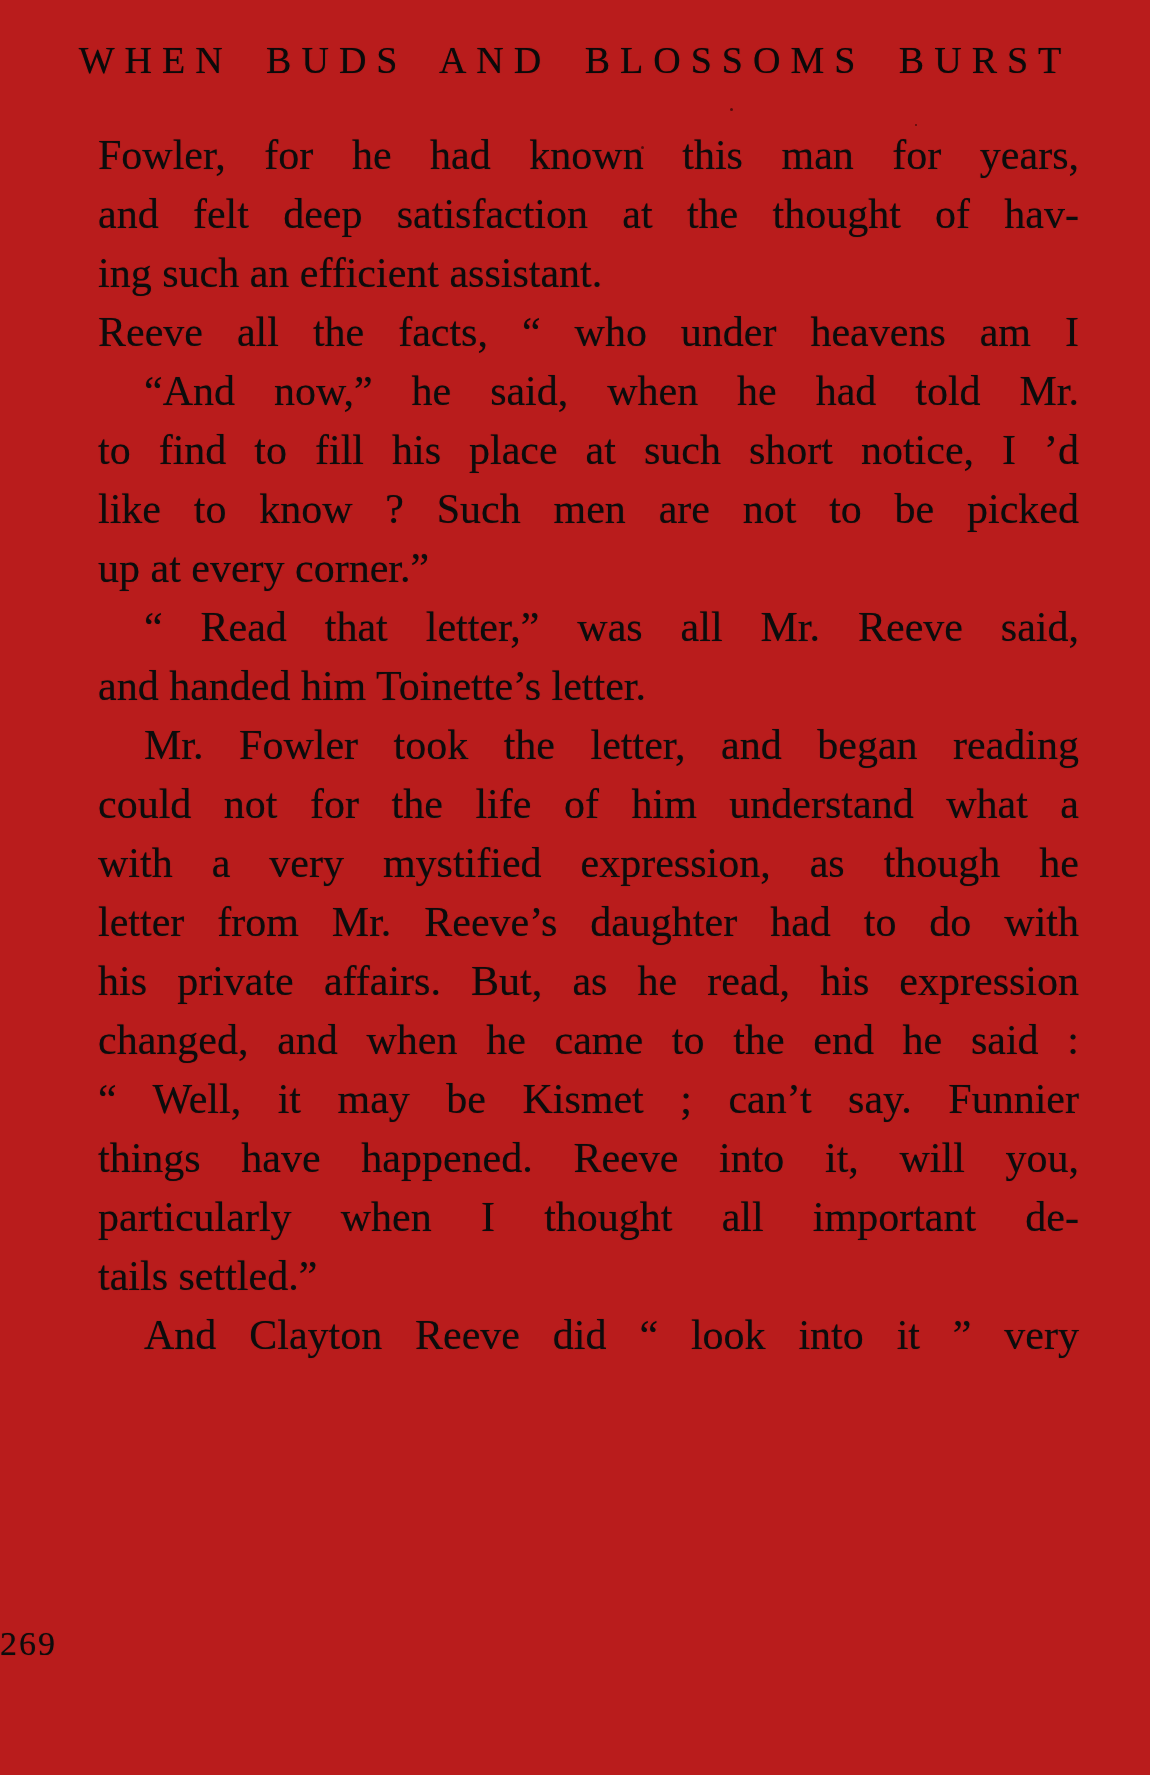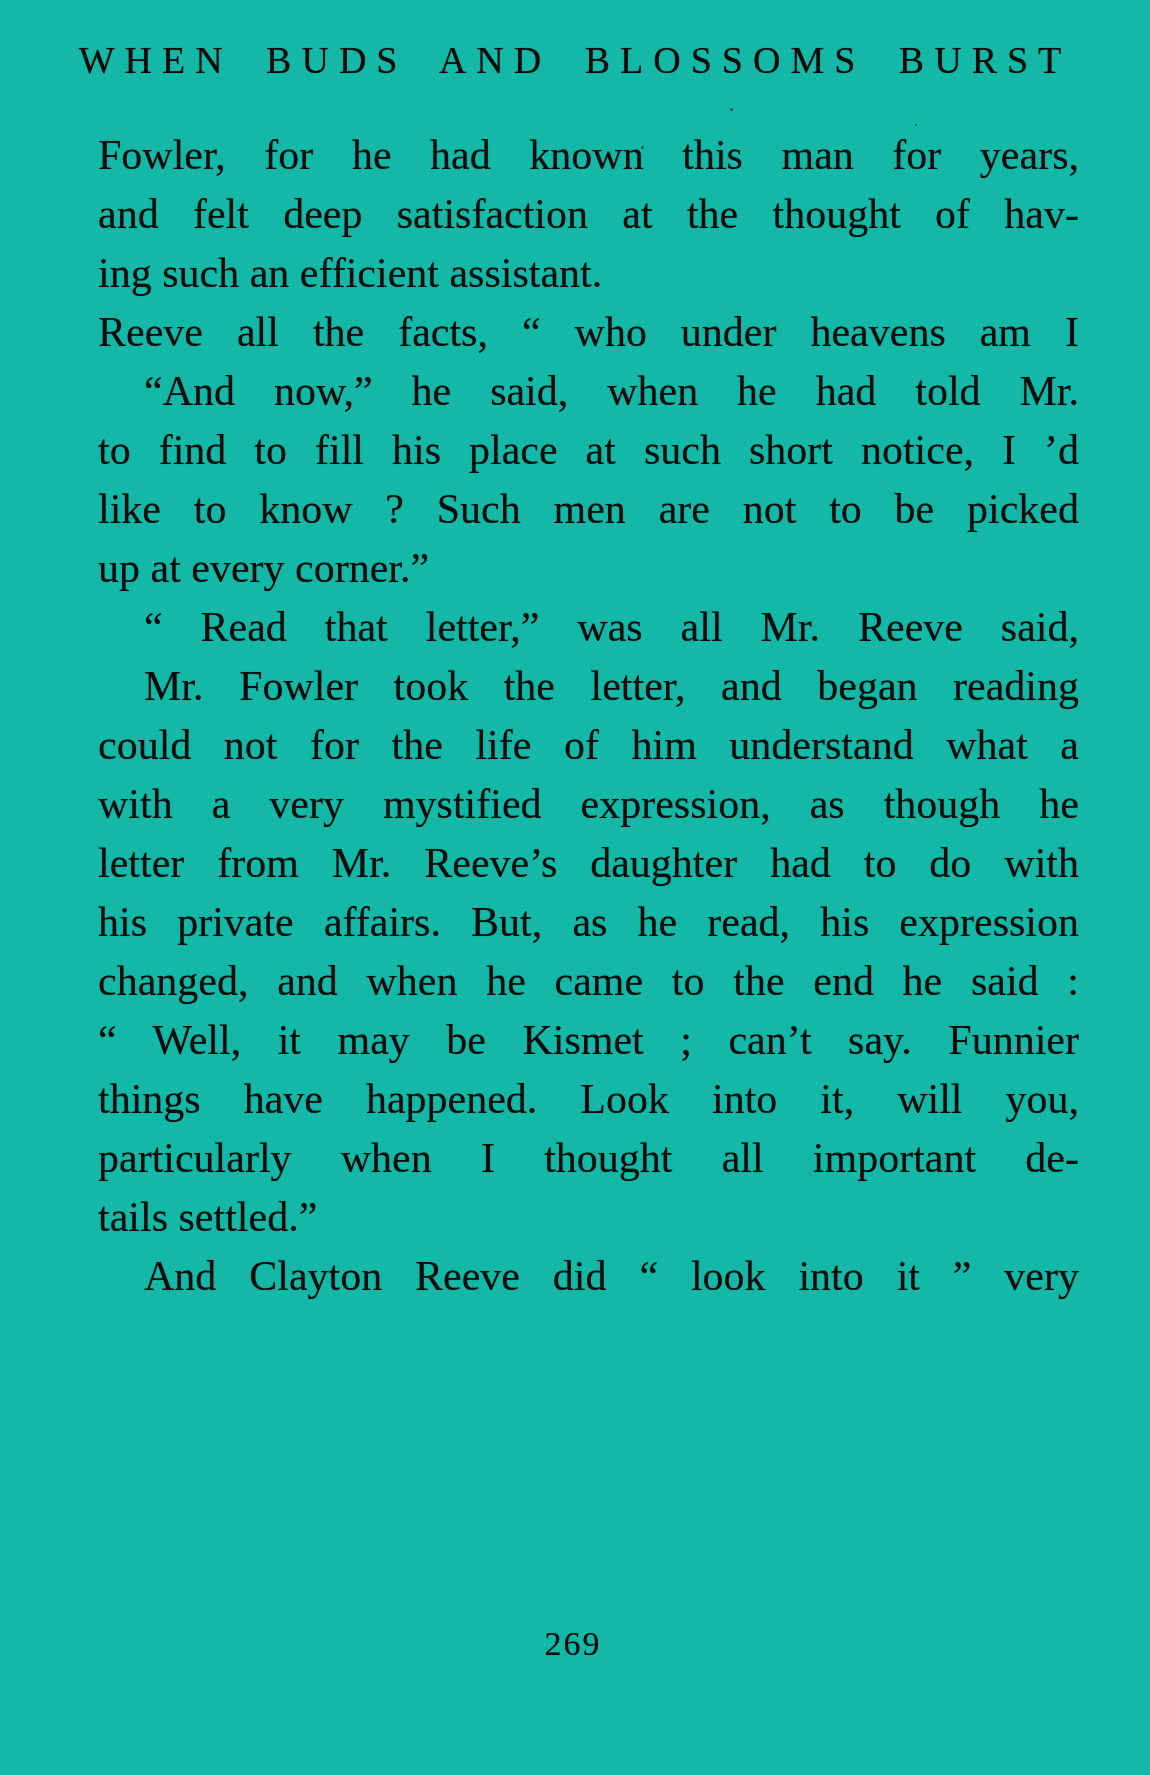--- a/index.html
+++ b/index.html
@@ -4,21 +4,21 @@
 <style>
   html, body {
     margin: 0;
     padding: 0;
     background: #ffffff;
   }
   .page {
     position: relative;
     width: 1150px;
     height: 1775px;
-    background: #14b8a6;
+    background: #b91c1c;
     color: #0a0a0a;
     font-family: "Liberation Serif", "DejaVu Serif", serif;
     overflow: hidden;
   }
   .running-header {
     position: absolute;
     top: 38px;
     left: 0;
     width: 100%;
     text-align: center;
@@ -51,21 +51,21 @@
     text-align-last: left;
   }
   .line.indent {
     text-indent: 46px;
   }
   .page-number {
     position: absolute;
     top: 1625px;
     left: 0;
     width: 1146px;
-    text-align: center;
+    text-align: left;
     font-size: 34px;
     letter-spacing: 2px;
     color: #0c0c0c;
     text-shadow: 0 0 1px rgba(0,0,0,0.45);
   }
   
   .speck {
     position: absolute;
     background: rgba(0,0,0,0.55);
     border-radius: 50%;
@@ -87,27 +87,28 @@
   <div class="body-text">
       <div class="line">Fowler, for he had known this man for years,</div>
       <div class="line">and felt deep satisfaction at the thought of hav-</div>
       <div class="line no-justify">ing such an efficient assistant.</div>
       <div class="line">Reeve all the facts, “ who under heavens am I</div>
       <div class="line indent">“And now,” he said, when he had told Mr.</div>
       <div class="line">to find to fill his place at such short notice, I ’d</div>
       <div class="line">like to know ? Such men are not to be picked</div>
       <div class="line no-justify">up at every corner.”</div>
       <div class="line indent">“ Read that letter,” was all Mr. Reeve said,</div>
+      <div class="line no-justify">and handed him Toinette’s letter.</div>
       <div class="line indent">Mr. Fowler took the letter, and began reading</div>
       <div class="line">could not for the life of him understand what a</div>
       <div class="line">with a very mystified expression, as though he</div>
       <div class="line">letter from Mr. Reeve’s daughter had to do with</div>
       <div class="line">his private affairs. But, as he read, his expression</div>
       <div class="line">changed, and when he came to the end he said :</div>
       <div class="line">“ Well, it may be Kismet ; can’t say. Funnier</div>
-      <div class="line">things have happened. Look into it, will you,</div>
+      <div class="line">things have happened. Reeve into it, will you,</div>
       <div class="line">particularly when I thought all important de-</div>
       <div class="line no-justify">tails settled.”</div>
       <div class="line indent">And Clayton Reeve did “ look into it ” very</div>
     </div>
 
   <div class="page-number">269</div>
 </div>
 
 </body></html>

